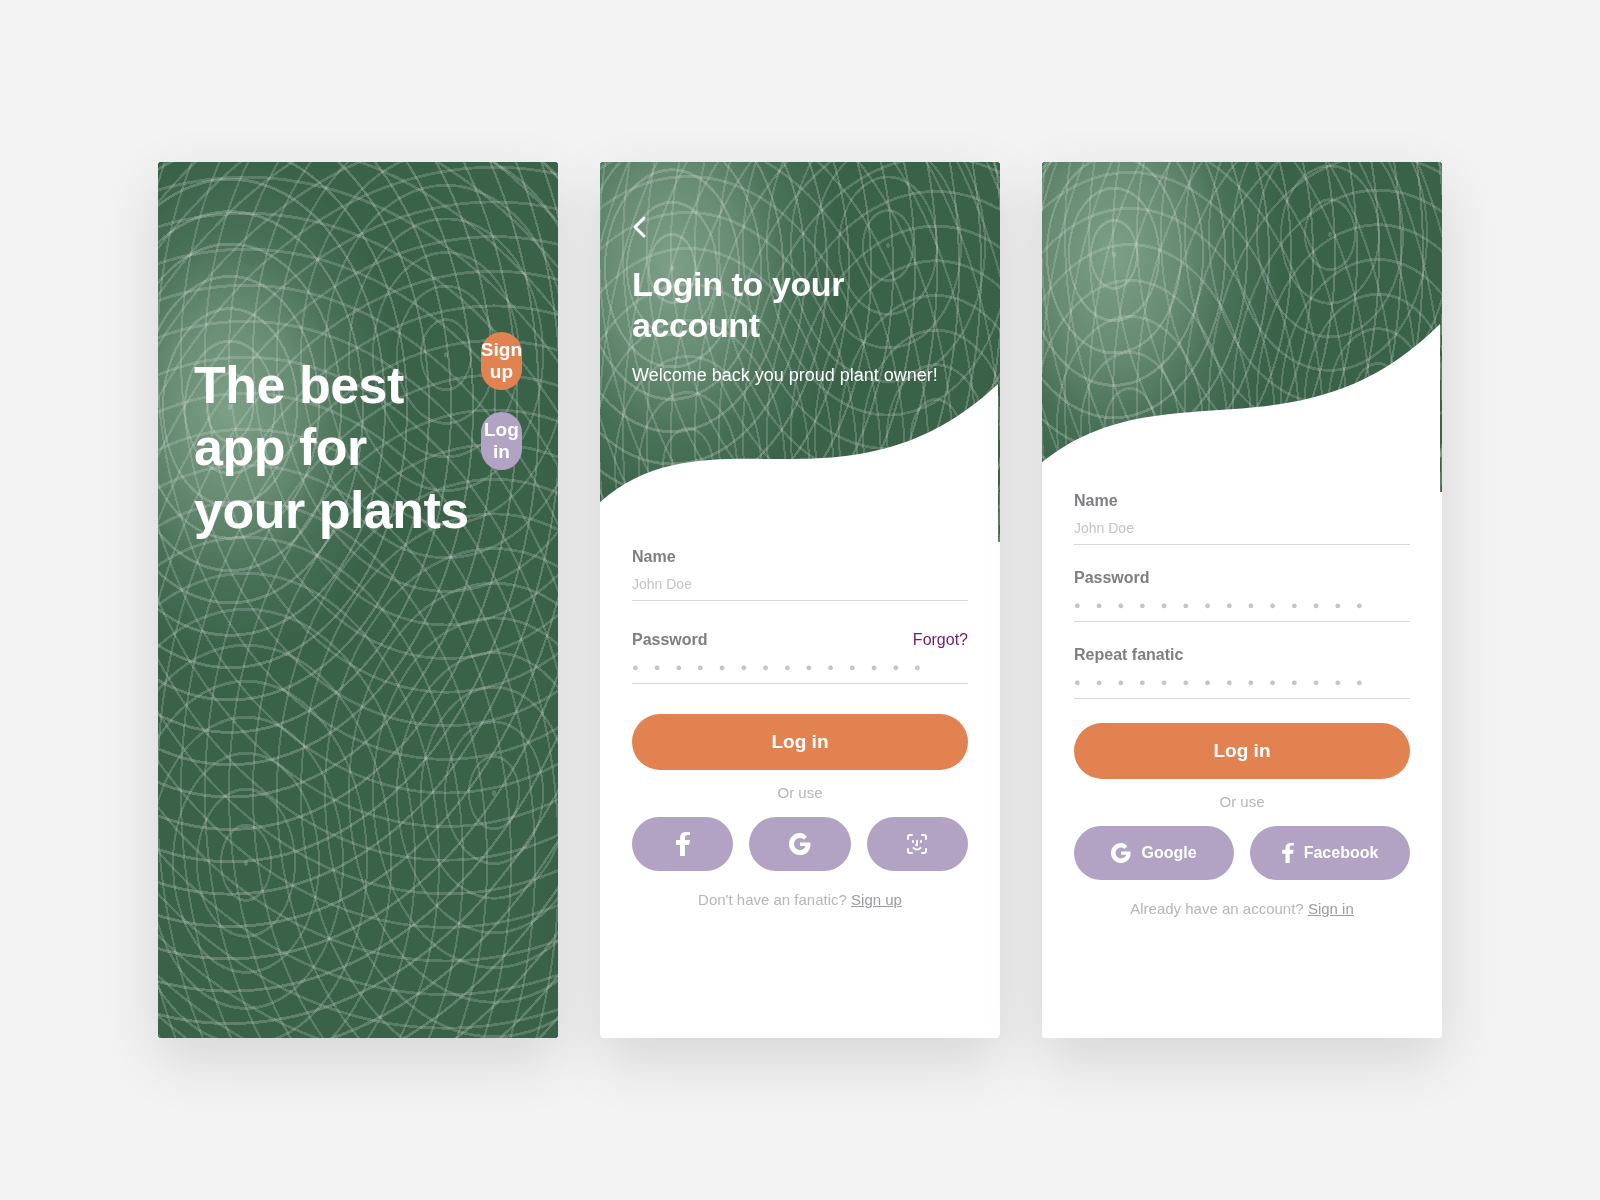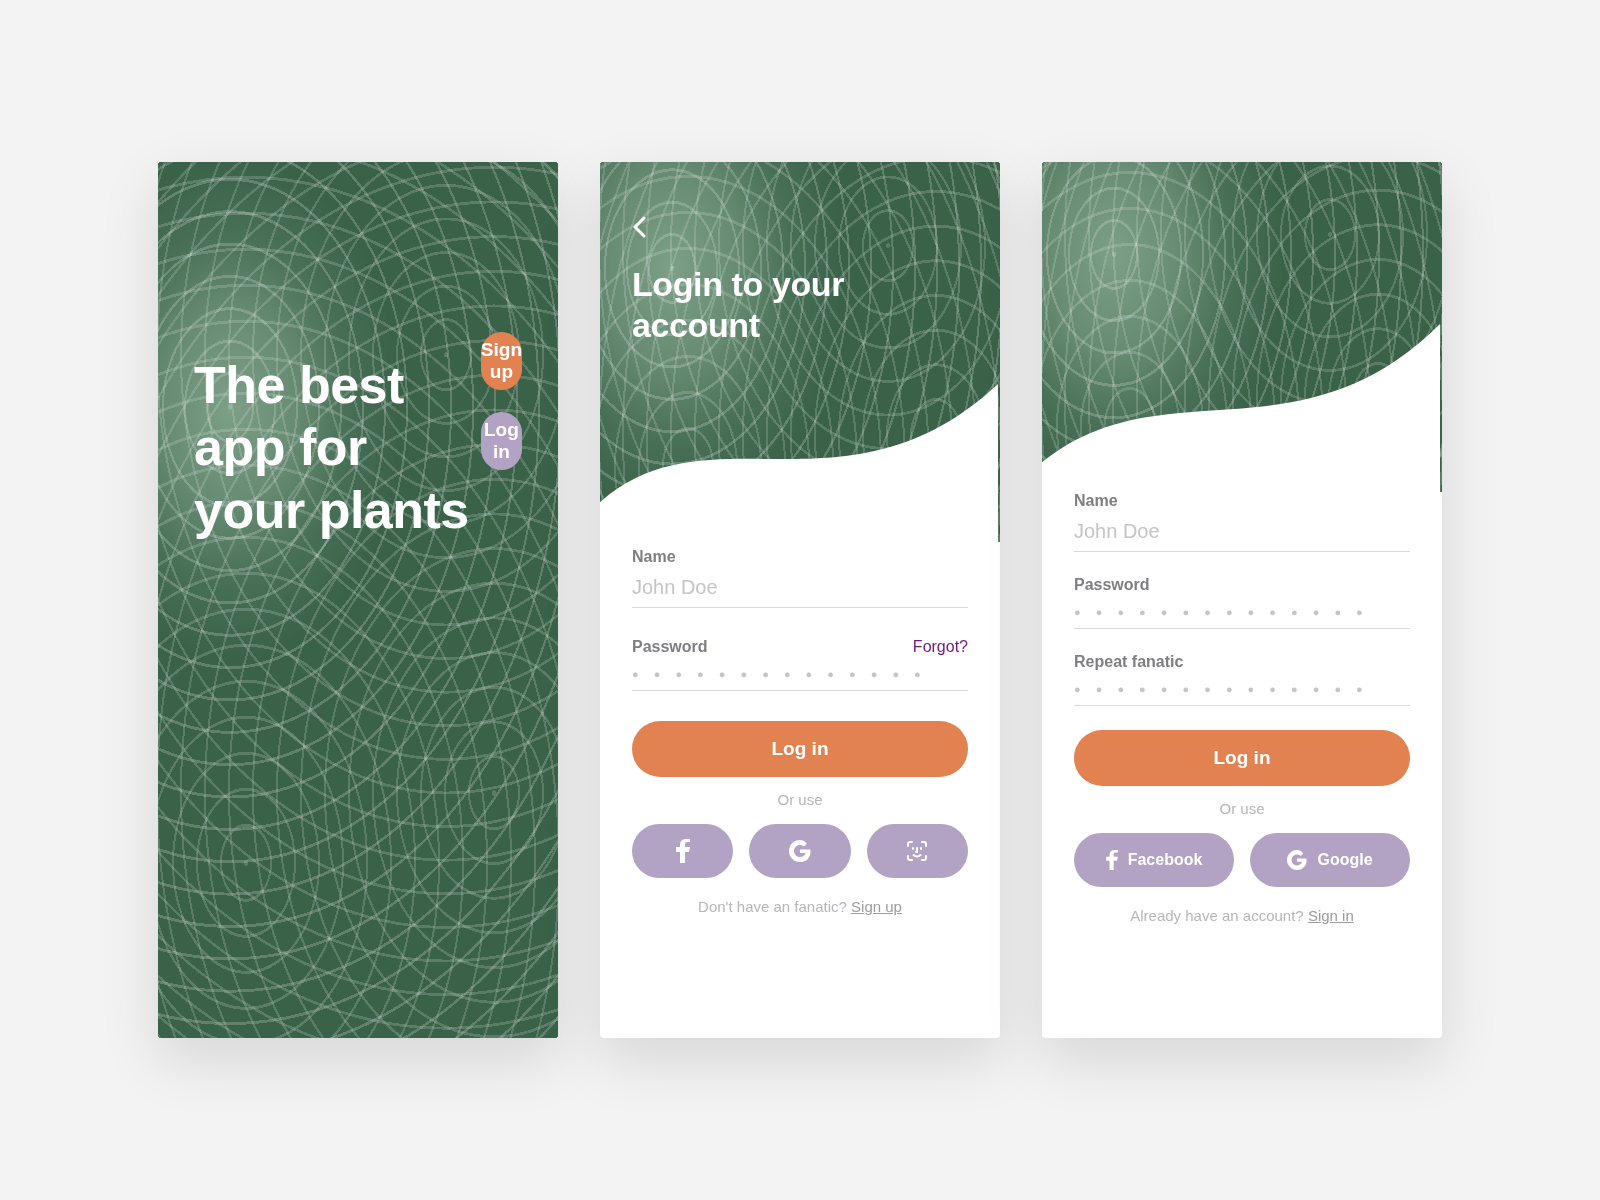--- a/index.html
+++ b/index.html
@@ -90,21 +90,21 @@
   .form-area {
     position:absolute; left:32px; right:32px;
     display:flex; flex-direction:column;
   }
   .field { margin-bottom:30px; }
   .field-head { display:flex; justify-content:space-between; align-items:flex-start; }
   .field-label { color:#7e7e83; font-weight:700; font-size:16px; }
   .field-link { color:#701a75; font-size:16px; font-weight:400; }
   .field-input {
     border:none; border-bottom:1px solid #d9d9dc;
-    font-size:20px; padding:10px 0 8px 0; width:100%;
+    font-size:14px; padding:10px 0 8px 0; width:100%;
     color:#7e7e83; background:transparent; outline:none;
     font-family: inherit;
   }
   .field-input::placeholder { color:#c4c4c9; }
   .field-dots { letter-spacing: 6px; color:#c4c4c9; border-bottom:1px solid #d9d9dc; padding:12px 0 10px 0; font-size:11px; }
 
   .or-use { text-align:center; color:#b6b6bb; font-size:15px; margin:14px 0 16px; font-weight:500;}
   .social-row { display:flex; gap:16px; }
   .social-btn {
     flex:1; height:54px; border:none; border-radius:28px;
@@ -145,20 +145,21 @@
     <svg class="wave-white" viewBox="0 0 400 200" preserveAspectRatio="none">
       <path d="M0,160 C110,60 250,180 400,40 L400,200 L0,200 Z" fill="#ffffff"></path>
     </svg>
     <div class="hero-text">
       <div class="back-chevron">
         <svg width="14" height="22" viewBox="0 0 14 22">
             <path d="M12 2 L3 11 L12 20" stroke="#fff" stroke-width="3" fill="none" stroke-linecap="round" stroke-linejoin="round"></path>
           </svg>
       </div>
       <div class="hero-title">Login to your account</div>
+      <div class="hero-sub">Welcome back you proud plant owner!</div>
     </div>
   </div>
 
   <div class="form-area">
     <div class="field">
       <div class="field-head">
           <span class="field-label">Name</span>
         </div>
       <input class="field-input" placeholder="John Doe" style="">
     </div>
@@ -229,29 +230,29 @@
       <div class="field-head">
           <span class="field-label">Repeat fanatic</span>
         </div>
       <div class="field-dots">● ● ● ● ● ● ● ● ● ● ● ● ● ●</div>
     </div>
 
     <button class="btn btn-orange" style="height:56px">Log in</button>
     <div class="or-use">Or use</div>
     <div class="social-row">
       <button class="social-btn">
+        <svg width="20" height="20" viewBox="0 0 22 22">
+            <path fill="#fff" d="M11 9v4h5.6c-.5 2.3-2.5 4-5.6 4-3.3 0-6-2.7-6-6s2.7-6 6-6c1.6 0 3 .6 4.1 1.6l2.8-2.8C16.1 1.1 13.7 0 11 0 4.9 0 0 4.9 0 11s4.9 11 11 11c6.3 0 10.5-4.4 10.5-10.6 0-.8-.1-1.4-.2-2H11z"></path>
+          </svg>
+        <span>Google</span>
+      </button>
+      <button class="social-btn">
         <svg width="12" height="20" viewBox="0 0 14 24">
             <path fill="#fff" d="M9 24V13h4l1-5H9V5.5C9 4 9.5 3 11.5 3H14V0C13 0 11.5 0 10 0 6.5 0 4 2 4 6v2H0v5h4v11h5z"></path>
           </svg>
         <span>Facebook</span>
       </button>
-      <button class="social-btn">
-        <svg width="20" height="20" viewBox="0 0 22 22">
-            <path fill="#fff" d="M11 9v4h5.6c-.5 2.3-2.5 4-5.6 4-3.3 0-6-2.7-6-6s2.7-6 6-6c1.6 0 3 .6 4.1 1.6l2.8-2.8C16.1 1.1 13.7 0 11 0 4.9 0 0 4.9 0 11s4.9 11 11 11c6.3 0 10.5-4.4 10.5-10.6 0-.8-.1-1.4-.2-2H11z"></path>
-          </svg>
-        <span>Google</span>
-      </button>
     </div>
     <div class="footer-link">
       <span>Already have an account? </span><span class="u">Sign in</span>
     </div>
   </div>
 </div>
 
 </body></html>

